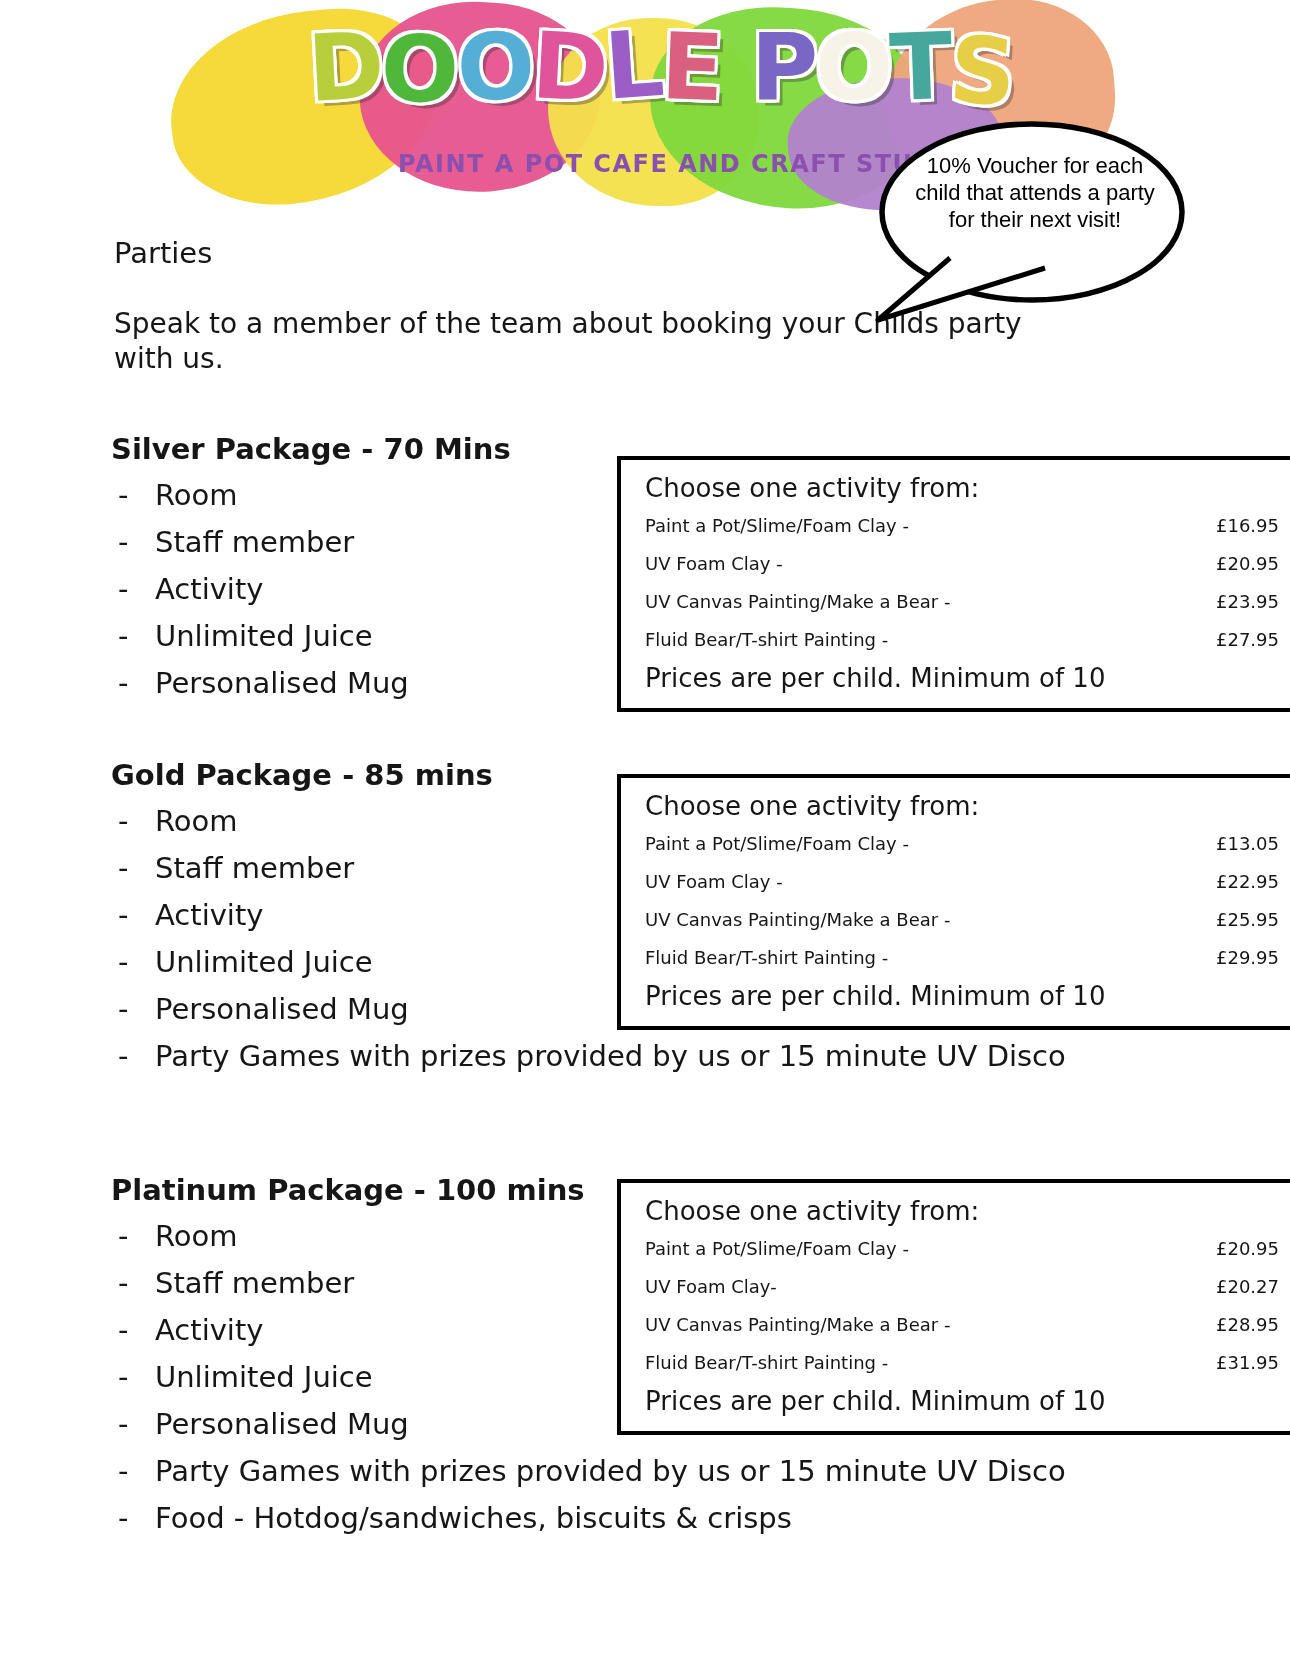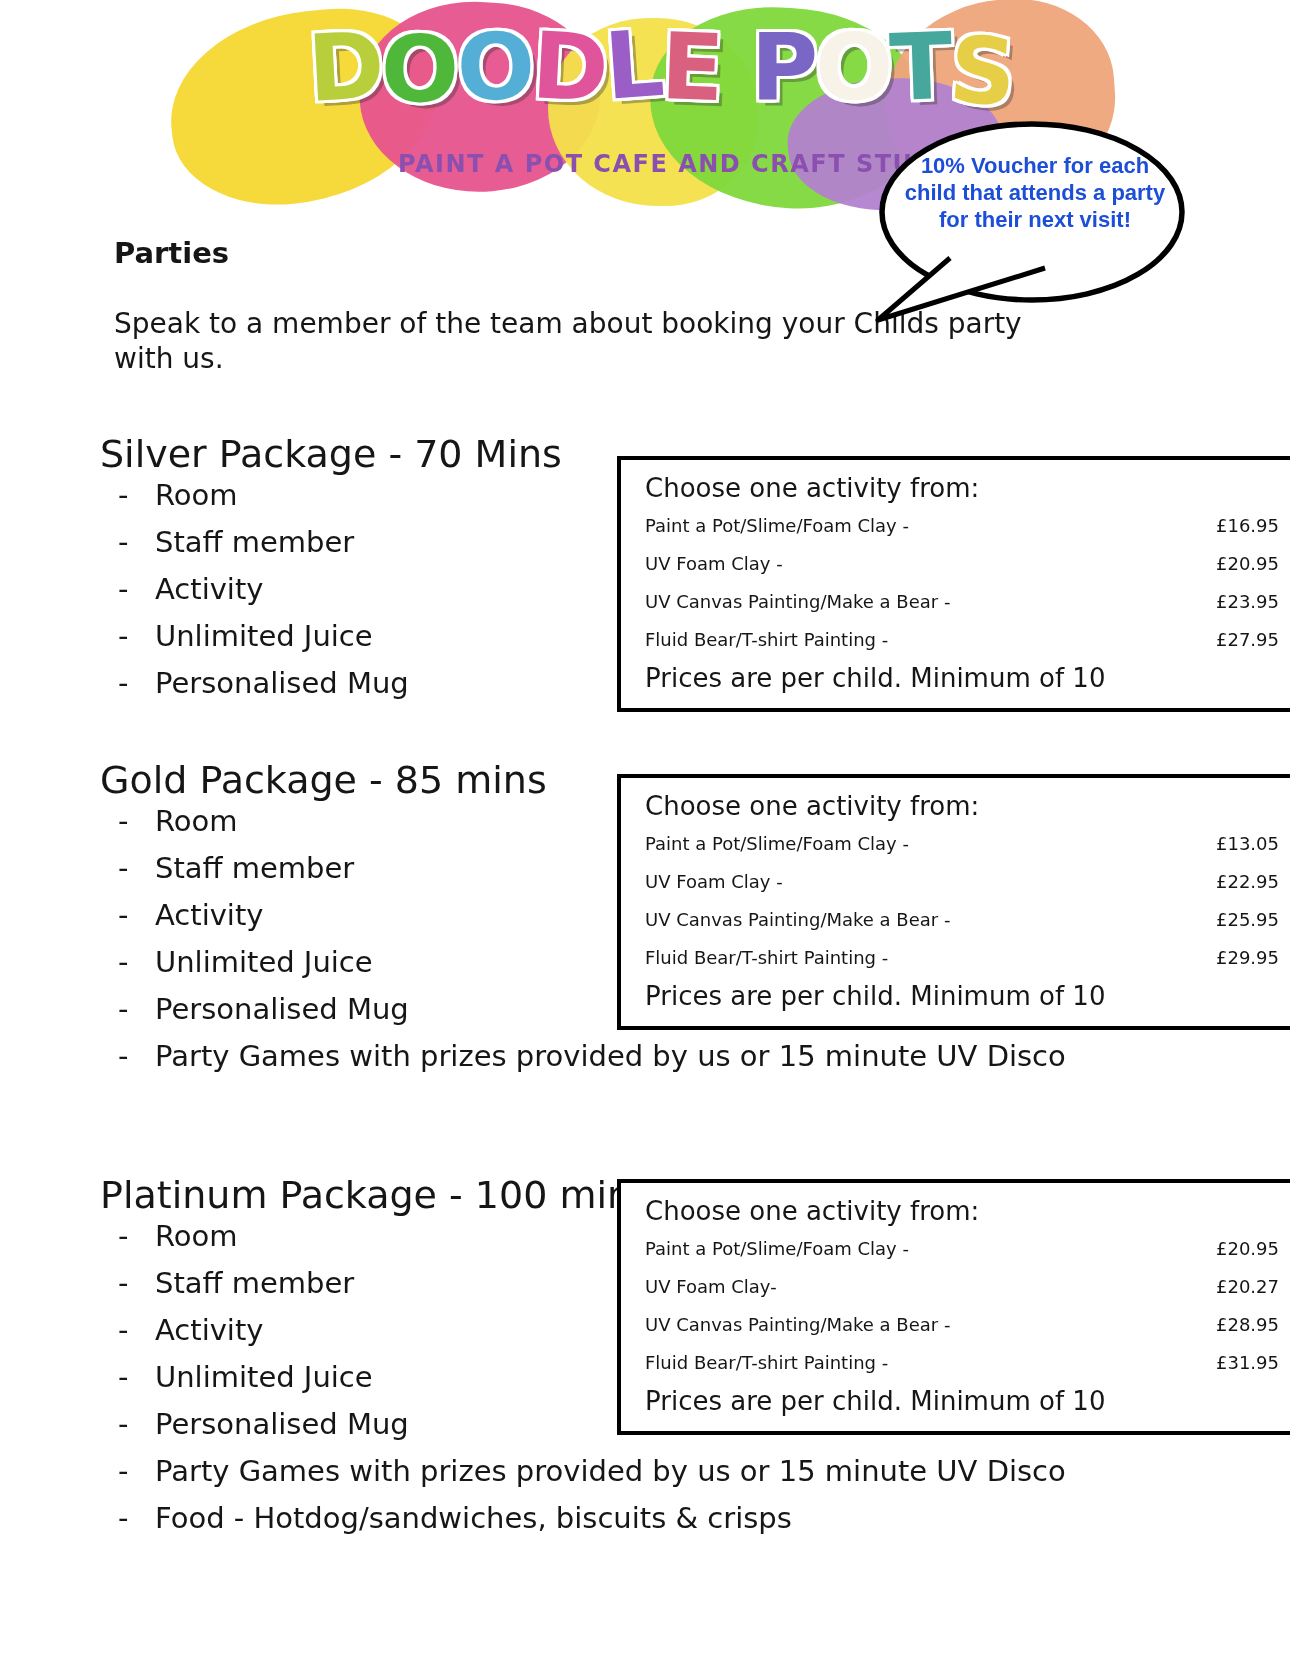--- a/index.html
+++ b/index.html
@@ -28,30 +28,30 @@
   .l8{transform:rotate(2deg);
      text-shadow:-2px -2px 0 #a8835a,2px -2px 0 #a8835a,-2px 2px 0 #a8835a,2px 2px 0 #a8835a,
                  6px 6px 0 rgba(45,45,45,0.35);}
   .l9{transform:rotate(-2deg);} .l10{transform:rotate(4deg) translateY(4px);}
   .logo-sub{position:absolute;left:228px;top:150px;z-index:3;font-size:24px;font-weight:bold;
             letter-spacing:1.5px;white-space:nowrap;}
 
   
   .bubble-svg{position:absolute;left:850px;top:108px;z-index:5;}
   .bubble-text{position:absolute;left:903px;top:152px;width:264px;z-index:6;text-align:center;
-               font-family:"Liberation Sans",sans-serif;font-weight:bold;font-size:22px;line-height:27px;color:#1d4ed8;}
-
-  
-  .page-title{position:absolute;left:114px;top:236px;font-size:29px;font-weight:bold;}
+               font-family:"Liberation Sans",sans-serif;font-weight:normal;font-size:22px;line-height:27px;color:#000000;}
+
+  
+  .page-title{position:absolute;left:114px;top:236px;font-size:29px;font-weight:normal;}
   .intro{position:absolute;left:114px;top:306px;width:960px;font-size:28px;line-height:35px;}
 
   
   .section{position:absolute;left:0;width:1290px;height:10px;}
   .s-silver{top:432px;} .s-gold{top:758px;} .s-platinum{top:1133px;margin-top:40px;}
-  .sec-title{position:absolute;left:100px;top:0;font-size:38px;font-weight:normal;white-space:nowrap;}
+  .sec-title{position:absolute;left:111px;top:0;font-size:29px;font-weight:bold;white-space:nowrap;}
   .blist{position:absolute;left:118px;top:46px;margin:0;padding:0;list-style:none;}
   .blist li{display:flex;height:47px;align-items:flex-start;font-size:29px;white-space:nowrap;}
   .blist .dash{width:37px;flex:0 0 37px;}
   .pbox{position:absolute;left:617px;width:710px;box-sizing:border-box;border:4px solid #000;
         padding:9px 24px 11px 24px;background:#fff;}
   .s-silver .pbox{top:24px;} .s-gold .pbox{top:16px;} .s-platinum .pbox{top:6px;}
   .pline{font-size:26px;line-height:38px;white-space:nowrap;}
   .prow{display:flex;justify-content:space-between;font-size:18px;line-height:38px;white-space:nowrap;}
   .prow .price{padding-right:20px;text-align:center;}
 </style>

